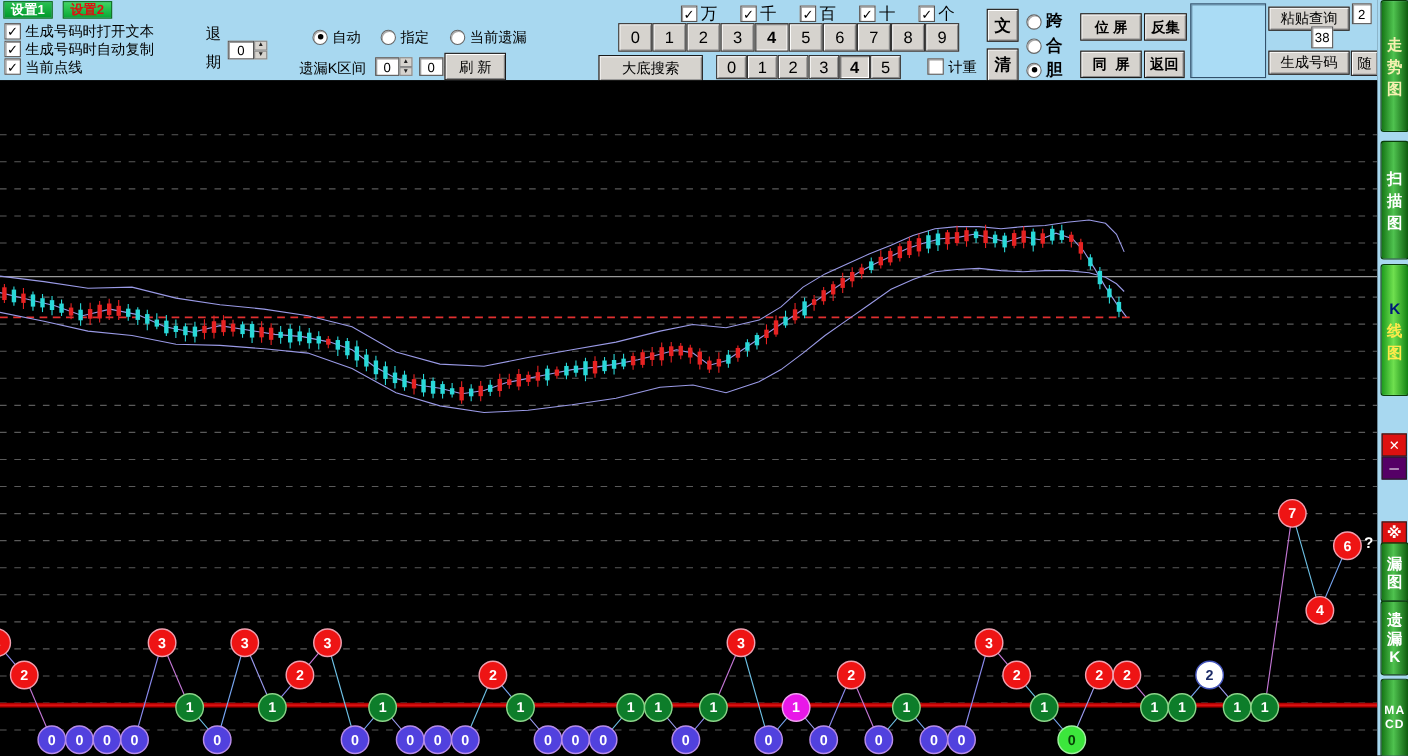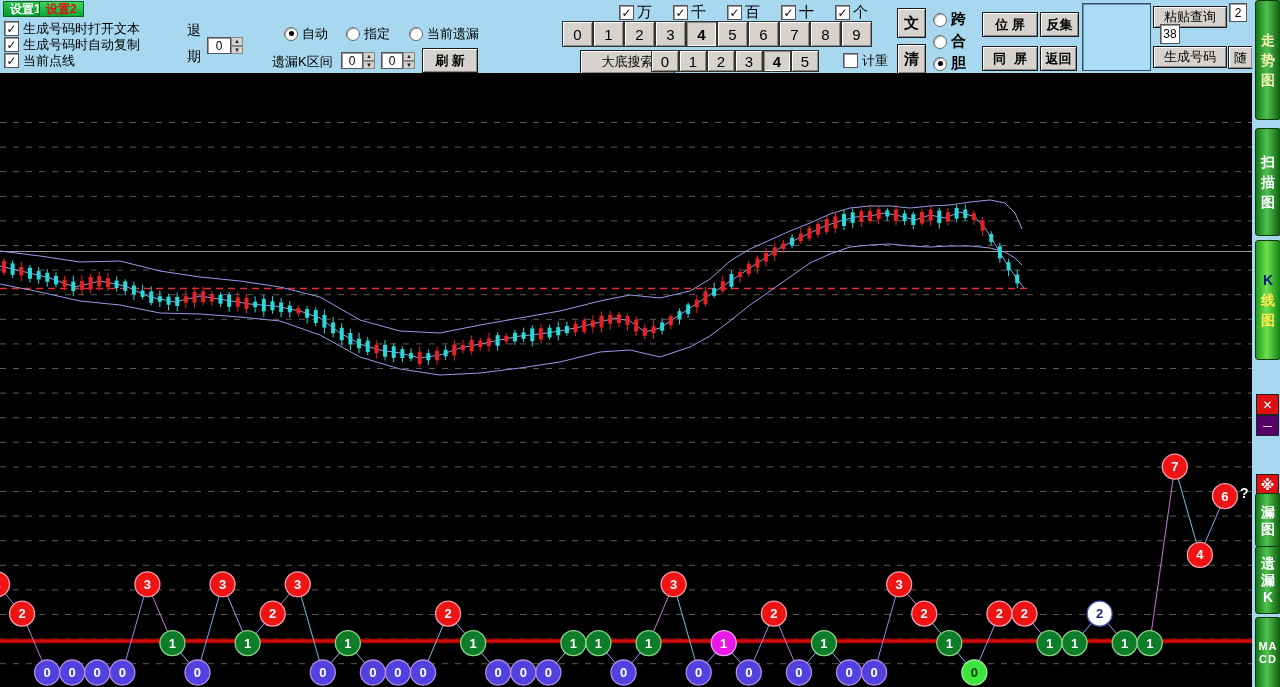--- a/index.html
+++ b/index.html
@@ -35,21 +35,21 @@
   .vtab.macd span{font-size:11px;letter-spacing:1px;}
   svg text{font-family:"Liberation Sans","DejaVu Sans",sans-serif;}
 </style>
 </head>
 <body>
 
 <div class="app">
 
   <div class="toolbar">
     <button class="setbtn" style="left:3px;top:1px;color:#ffffff;">设置1</button>
-    <button class="setbtn" style="left:39px;top:1px;color:#e01010;background:linear-gradient(180deg,#3fd662,#0aa836);">设置2</button>
+    <button class="setbtn" style="left:57px;top:1px;color:#e01010;background:linear-gradient(180deg,#3fd662,#0aa836);">设置2</button>
 
     <div id="left-checks" style="position:absolute;left:4px;top:21px;display:flex;flex-direction:column;gap:1px;">
         <div class="chkrow" style="position: static;">
           <span class="cb">✓</span>
           <span class="lbl">生成号码时打开文本</span>
         </div>
         <div class="chkrow" style="position: static;">
           <span class="cb">✓</span>
           <span class="lbl">生成号码时自动复制</span>
         </div>
@@ -92,21 +92,21 @@
           <span class="ar">▼</span>
         </span>
     </div>
     <div class="spinwrap" style="left:381px;top:52px;">
       <span class="edit" style="width:20px;">0</span>
       <span class="spn">
           <span class="ar">▲</span>
           <span class="ar">▼</span>
         </span>
     </div>
-    <div class="b3" style="left:422px;top:48px;width:54px;height:23px;font-weight:bold;text-align:right;">刷 新</div>
+    <div class="b3" style="left:404px;top:48px;width:54px;height:23px;font-weight:normal;text-align:right;">刷 新</div>
 
     <div id="digit-checks" class="chkgroup" style="left:619px;top:3px;">
         <div class="item">
           <span class="cb">✓</span>
           <span class="lbl">万</span>
         </div>
         <div class="item">
           <span class="cb">✓</span>
           <span class="lbl">千</span>
         </div>
@@ -128,21 +128,21 @@
         <div class="dbtn" style="width: 29px; height: 24px;">1</div>
         <div class="dbtn" style="width: 29px; height: 24px;">2</div>
         <div class="dbtn" style="width: 29px; height: 24px;">3</div>
         <div class="dbtn sel" style="width: 29px; height: 24px;">4</div>
         <div class="dbtn" style="width: 29px; height: 24px;">5</div>
         <div class="dbtn" style="width: 29px; height: 24px;">6</div>
         <div class="dbtn" style="width: 29px; height: 24px;">7</div>
         <div class="dbtn" style="width: 29px; height: 24px;">8</div>
         <div class="dbtn" style="width: 29px; height: 24px;">9</div>
       </div>
-    <div class="b3" style="left:580px;top:50px;width:93px;height:22px;">大底搜索</div>
+    <div class="b3" style="left:544px;top:50px;width:93px;height:22px;">大底搜索</div>
     <div id="digit-row2" class="digitrow" style="left:651px;top:50px;">
         <div class="dbtn" style="width: 26px; height: 20px;">0</div>
         <div class="dbtn" style="width: 26px; height: 20px;">1</div>
         <div class="dbtn" style="width: 26px; height: 20px;">2</div>
         <div class="dbtn" style="width: 26px; height: 20px;">3</div>
         <div class="dbtn sel" style="width: 26px; height: 20px;">4</div>
         <div class="dbtn" style="width: 26px; height: 20px;">5</div>
       </div>
 
     <div class="chkrow" style="left:843px;top:53px;">
@@ -172,21 +172,21 @@
     <div class="b3" style="left:1040px;top:12px;width:37px;height:23px;font-weight:bold;">反集</div>
     <div class="b3" style="left:982px;top:46px;width:54px;height:23px;font-weight:bold;font-family:Liberation Mono, monospace;">同 屏</div>
     <div class="b3" style="left:1040px;top:46px;width:35px;height:23px;font-weight:bold;">返回</div>
 
     <div class="listbox" style="left:1082px;top:3px;width:67px;height:66px;"></div>
 
     <div class="b3" style="left:1153px;top:6px;width:72px;height:20px;">粘贴查询</div>
     <div class="b3" style="left:1153px;top:46px;width:72px;height:20px;">生成号码</div>
 
     <span class="edit" style="position:absolute;left:1229px;top:3px;width:16px;height:17px;">2</span>
-    <span class="edit" style="position:absolute;left:1160px;top:24px;width:18px;height:18px;">38</span>
+    <span class="edit" style="position:absolute;left:1192px;top:24px;width:18px;height:18px;">38</span>
     <div class="b3" style="left:1228px;top:46px;width:23px;height:21px;">随</div>
   </div>
 
   <div class="sidecol">
     <div class="vtab" id="tab-trend" style="top:0;height:118px;color:#f5f0b0;">
         <span>走</span>
         <span>势</span>
         <span>图</span>
       </div>
     <div class="vtab" id="tab-scan" style="top:128px;height:106px;color:#ffffff;">

